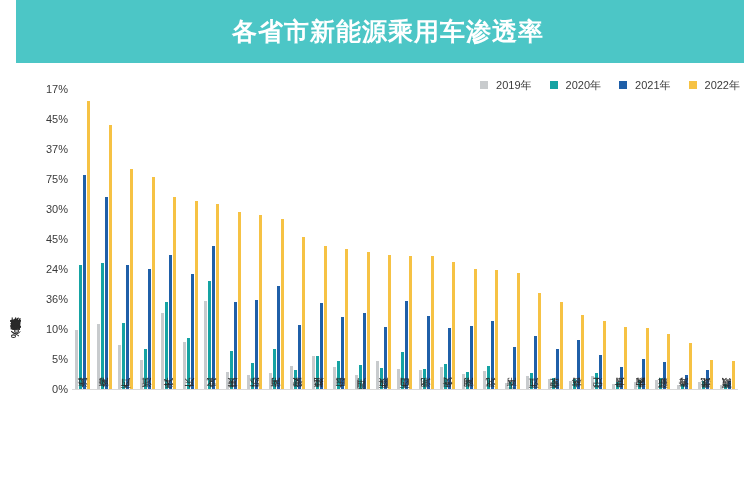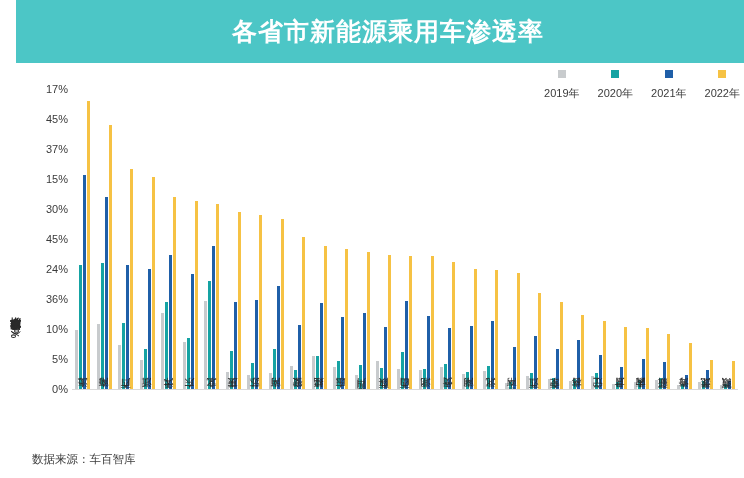--- a/index.html
+++ b/index.html
@@ -49,21 +49,20 @@
     height: 18px;
     display: flex;
     align-items: center;
     justify-content: flex-end;
     gap: 18px;
   }
   .legend-item {
     display: flex;
     align-items: center;
     gap: 8px;
-    flex-direction: column;
   }
   .legend-swatch {
     width: 8px;
     height: 8px;
     display: inline-block;
   }
   .legend-label {
     font-size: 11px;
     color: #3b3b3b;
     white-space: nowrap;
@@ -201,21 +200,21 @@
     </div>
 
     <div class="y-labels" id="y-labels">
         <div class="y-label" style="top: 305px;">0%</div>
         <div class="y-label" style="top: 275px;">5%</div>
         <div class="y-label" style="top: 245px;">10%</div>
         <div class="y-label" style="top: 215px;">36%</div>
         <div class="y-label" style="top: 185px;">24%</div>
         <div class="y-label" style="top: 155px;">45%</div>
         <div class="y-label" style="top: 125px;">30%</div>
-        <div class="y-label" style="top: 95px;">15%</div>
+        <div class="y-label" style="top: 95px;">75%</div>
         <div class="y-label" style="top: 65px;">37%</div>
         <div class="y-label" style="top: 35px;">45%</div>
         <div class="y-label" style="top: 5px;">17%</div>
       </div>
 
     <div class="plot" id="plot">
         <div class="group" style="left: 0px; width: 21.4839px;">
           <div class="bar" style="height: 58.8px; background: rgb(200, 203, 205);"></div>
           <div class="bar" style="height: 124.2px; background: rgb(21, 163, 163);"></div>
           <div class="bar" style="height: 214.2px; background: rgb(31, 95, 168);"></div>
@@ -431,15 +430,14 @@
         <div class="x-label" style="left: 526.355px;">辽宁</div>
         <div class="x-label" style="left: 547.839px;">甘肃</div>
         <div class="x-label" style="left: 569.323px;">内蒙古</div>
         <div class="x-label" style="left: 590.806px;">新疆</div>
         <div class="x-label" style="left: 612.29px;">青海</div>
         <div class="x-label" style="left: 633.774px;">黑龙江</div>
         <div class="x-label" style="left: 655.258px;">西藏</div>
       </div>
   </div>
 
-  <div class="source">数据来源：车百智库</div>
 
 </div>
 
 </body></html>

